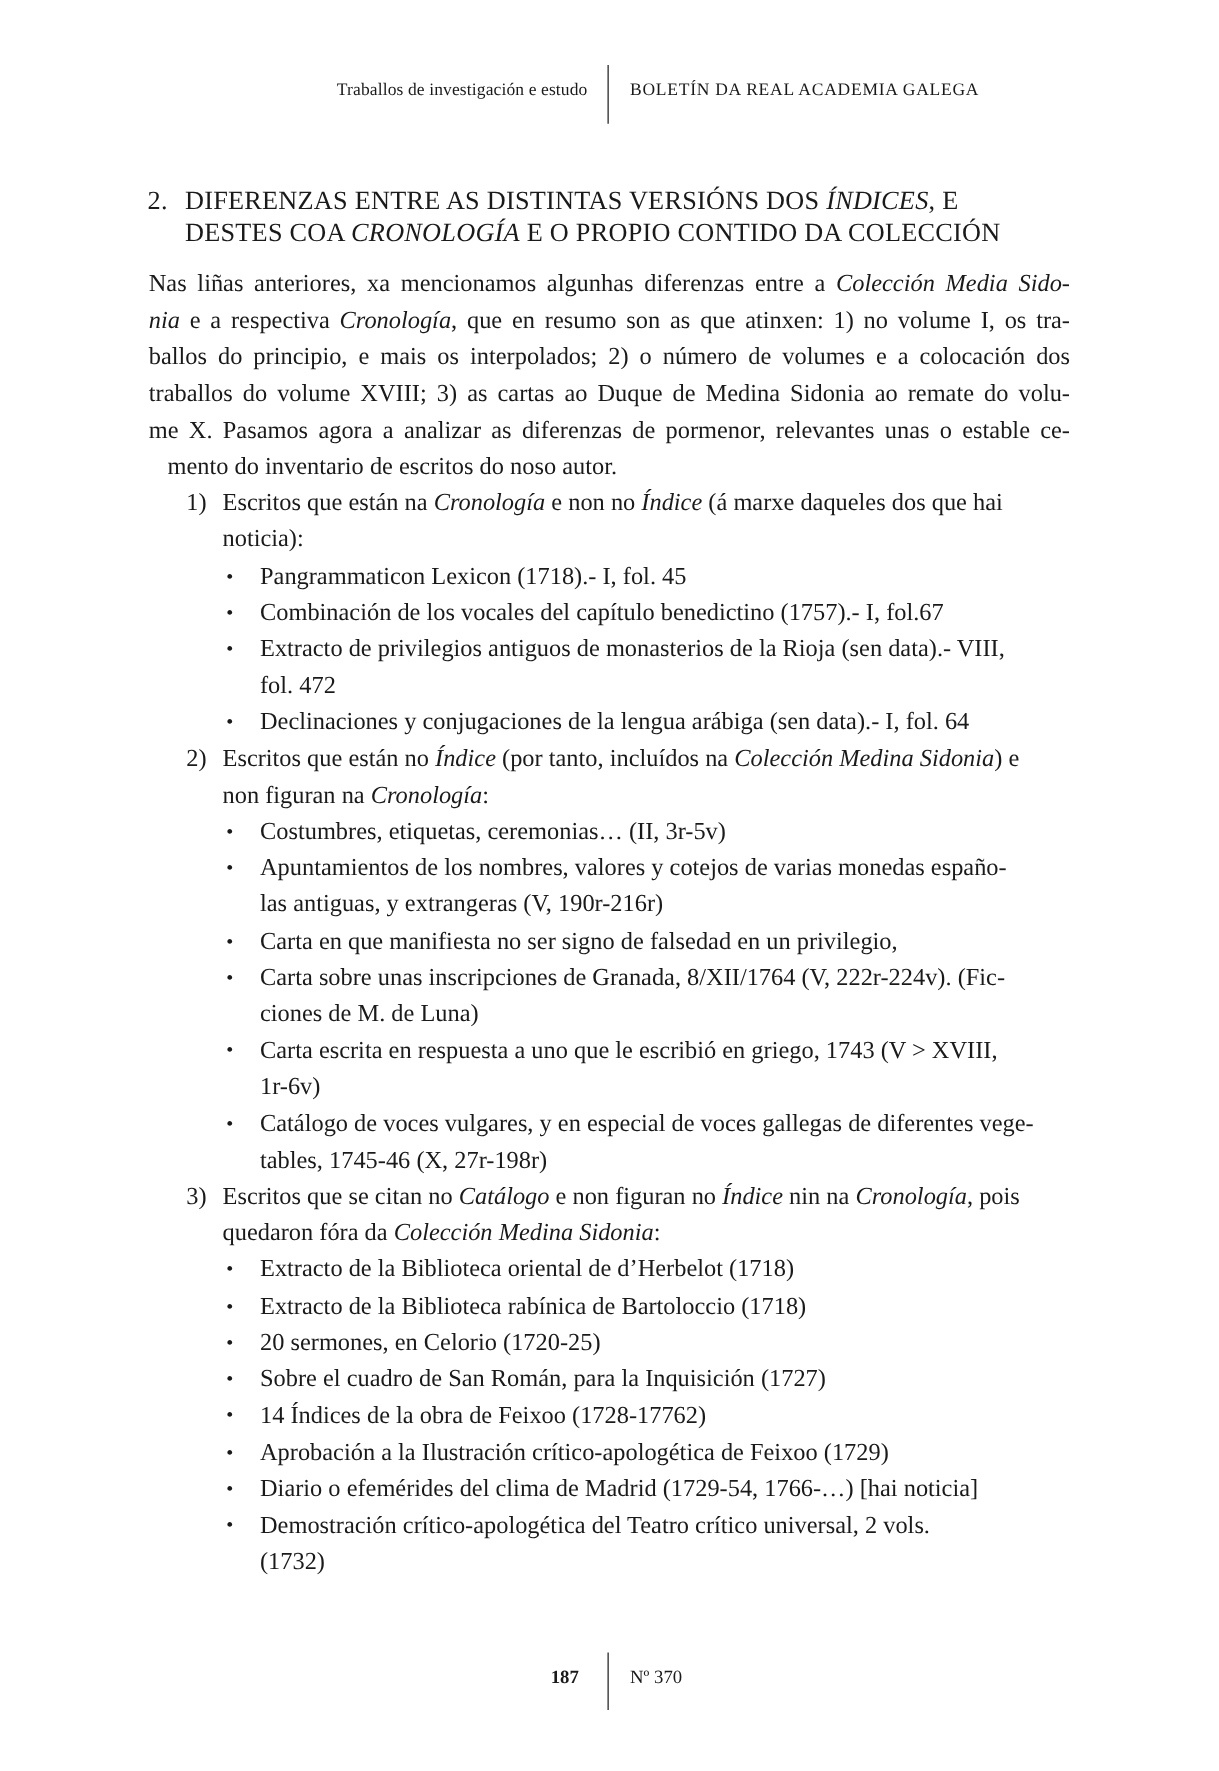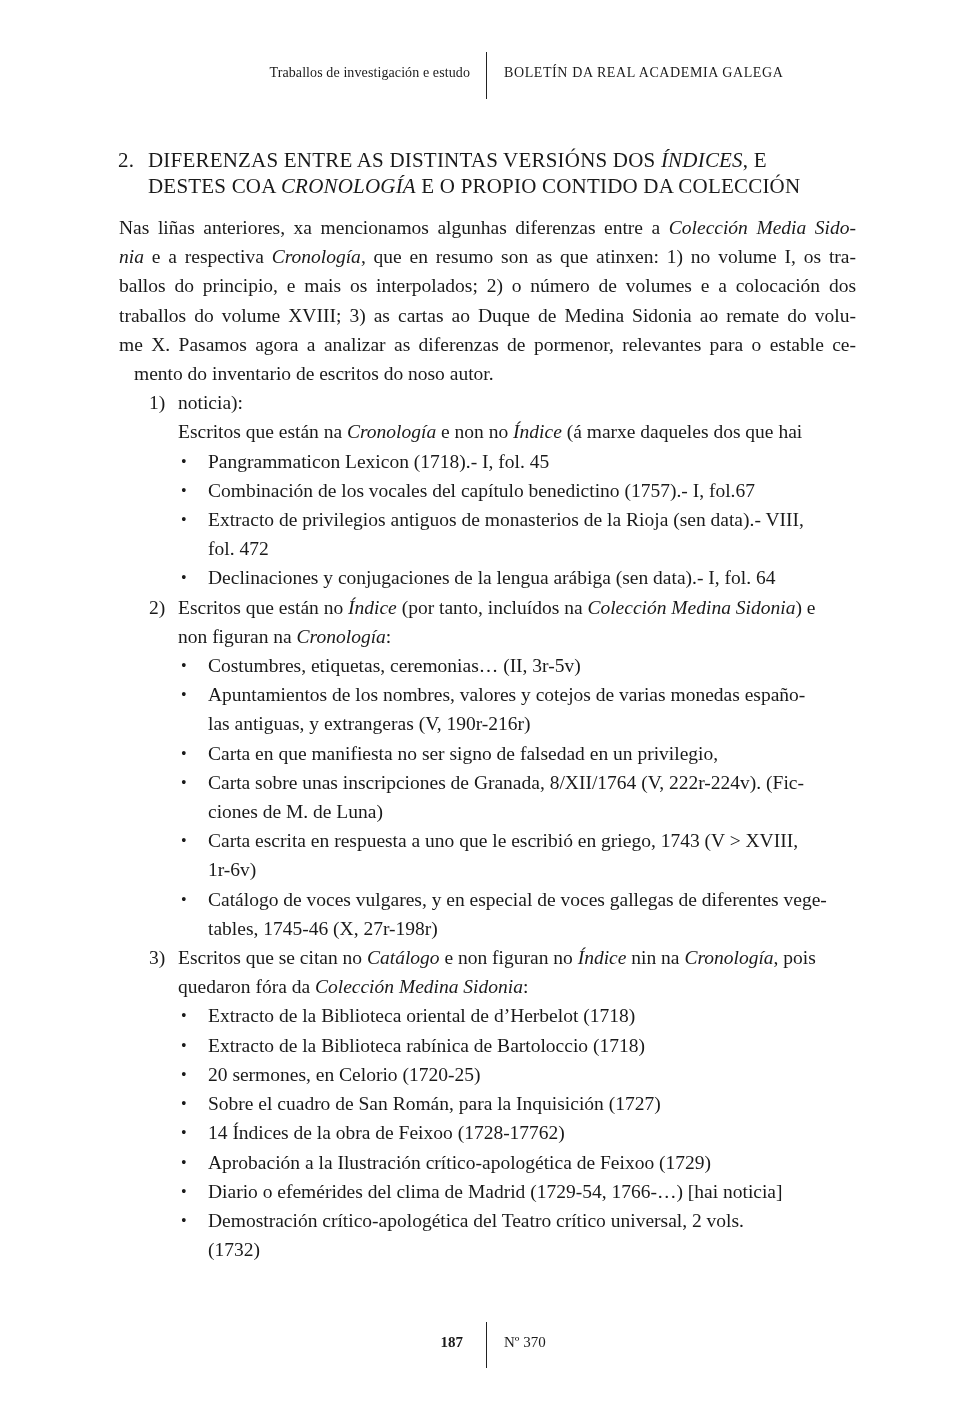--- a/index.html
+++ b/index.html
@@ -159,29 +159,29 @@
   <span class="line line2"><span>DESTES COA </span><i>CRONOLOGÍA</i><span> E O PROPIO CONTIDO DA COLECCIÓN</span></span>
 </h2>
 
 <div class="body">
 
   <p class="para">
     <span class="ln"><span>Nas liñas anteriores, xa mencionamos algunhas diferenzas entre a </span><i>Colección Media Sido-</i></span>
     <span class="ln"><i>nia</i><span> e a respectiva </span><i>Cronología</i><span>, que en resumo son as que atinxen: 1) no volume I, os tra-</span></span>
     <span class="ln">ballos do principio, e mais os interpolados; 2) o número de volumes e a colocación dos</span>
     <span class="ln">traballos do volume XVIII; 3) as cartas ao Duque de Medina Sidonia ao remate do volu-</span>
-    <span class="ln">me X. Pasamos agora a analizar as diferenzas de pormenor, relevantes para o estable ce-</span>
+    <span class="ln">me X. Pasamos agora a analizar as diferenzas de pormenor, relevantes unas o estable ce-</span>
     <span class="ln last">mento do inventario de escritos do noso autor.</span>
   </p>
 
   <div class="group">
     <span class="group-marker">1)</span>
     <div class="group-text">
+      <span class="ln"><span>Escritos que están na </span><i>Cronología</i><span> e non no </span><i>Índice</i><span> (á marxe daqueles dos que hai</span></span>
       <span class="ln">noticia):</span>
-      <span class="ln"><span>Escritos que están na </span><i>Cronología</i><span> e non no </span><i>Índice</i><span> (á marxe daqueles dos que hai</span></span>
     </div>
     <div class="bullet">
         <span class="bullet-dot">•</span>
         <span class="ln">Pangrammaticon Lexicon (1718).- I, fol. 45</span>
       </div>
     <div class="bullet">
         <span class="bullet-dot">•</span>
         <span class="ln">Combinación de los vocales del capítulo benedictino (1757).- I, fol.67</span>
       </div>
     <div class="bullet">

